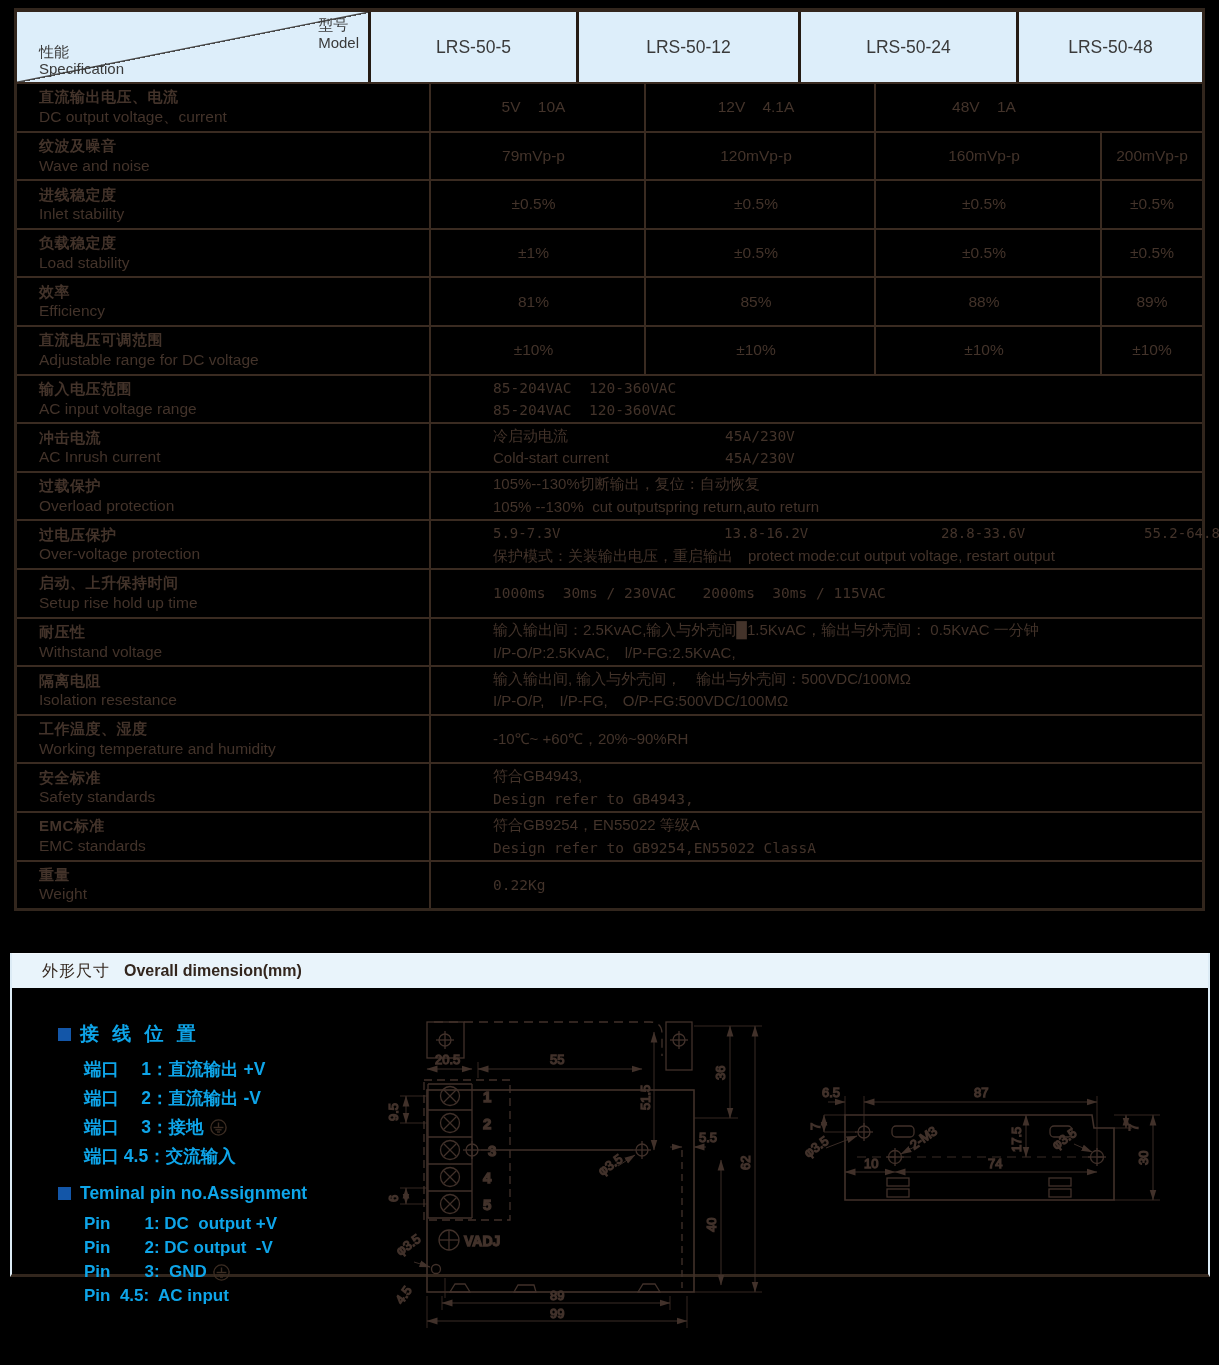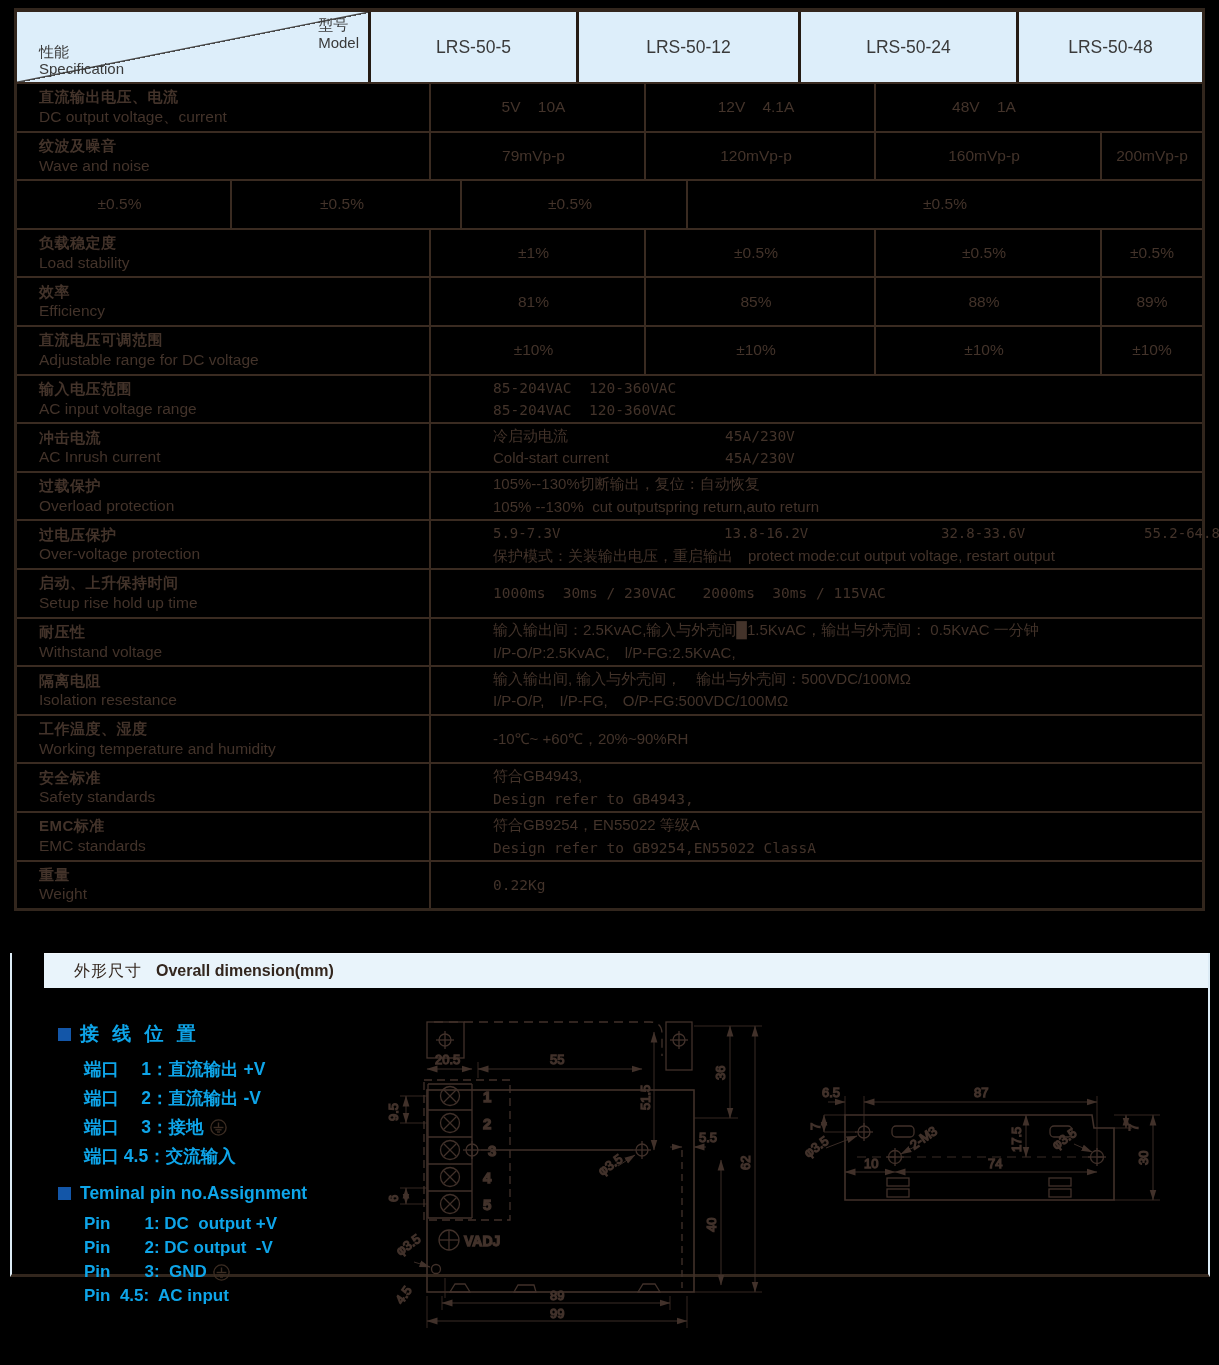--- a/index.html
+++ b/index.html
@@ -65,21 +65,21 @@
   .mono-inline{font-family:"DejaVu Sans Mono", monospace;font-size:14.5px;}
   .ovp-line span{display:inline-block;font-family:"DejaVu Sans Mono", monospace;font-size:14px;}
   .ovp-line span:nth-child(1){width:231px;}
   .ovp-line span:nth-child(2){width:217px;}
   .ovp-line span:nth-child(3){width:203px;}
   .pair-first{display:inline-block;width:232px;}
   
   .panel{
     position:absolute;left:10px;top:953px;width:1200px;height:324px;
     border-left:2px solid #dcebf5;border-right:2px solid #dcebf5;
-    border-bottom:3px solid #32261d;background:var(--bg);padding-left:32px;
+    border-bottom:3px solid #32261d;background:var(--bg);
   }
   .pstrip{
     height:35px;background:var(--strip);display:flex;align-items:center;
     padding-left:30px;gap:14px;color:#33261e;border-top:1px solid #f2f8fc;
   }
   .pstrip .t-zh{font-size:16px;letter-spacing:1px;}
   .pstrip .t-en{font-size:16px;font-weight:bold;}
   .wiring{position:absolute;left:46px;top:68px;color:#0ea5e9;}
   .whead{display:flex;align-items:center;gap:9px;margin-bottom:8px;}
   .bullet{width:13px;height:13px;background:var(--blue);flex:none;}
@@ -138,20 +138,24 @@
         <div class="rcontent">
           <div class="cells">
             <div class="vcell">79mVp-p</div>
             <div class="vcell">120mVp-p</div>
             <div class="vcell">160mVp-p</div>
             <div class="vcell">200mVp-p</div>
           </div>
         </div>
       </div>
       <div class="srow">
+        <div class="lcell">
+          <div class="lzh">进线稳定度</div>
+          <div class="len">Inlet stability</div>
+        </div>
         <div class="rcontent">
           <div class="cells">
             <div class="vcell">±0.5%</div>
             <div class="vcell">±0.5%</div>
             <div class="vcell">±0.5%</div>
             <div class="vcell">±0.5%</div>
           </div>
         </div>
       </div>
       <div class="srow">
@@ -232,21 +236,21 @@
           </div>
         </div>
       </div>
       <div class="srow">
         <div class="lcell">
           <div class="lzh">过电压保护</div>
           <div class="len">Over-voltage protection</div>
         </div>
         <div class="rcontent">
           <div class="merged">
-            <div class="m-line ovp-line"><span>5.9-7.3V</span><span>13.8-16.2V</span><span>32.8-33.6V</span><span>55.2-64.8V</span></div>
+            <div class="m-line ovp-line"><span>5.9-7.3V</span><span>13.8-16.2V</span><span>28.8-33.6V</span><span>55.2-64.8V</span></div>
             <div class="m-line">保护模式：关装输出电压，重启输出　protect mode:cut output voltage, restart output</div>
           </div>
         </div>
       </div>
       <div class="srow">
         <div class="lcell">
           <div class="lzh">启动、上升保持时间</div>
           <div class="len">Setup rise hold up time</div>
         </div>
         <div class="rcontent">

